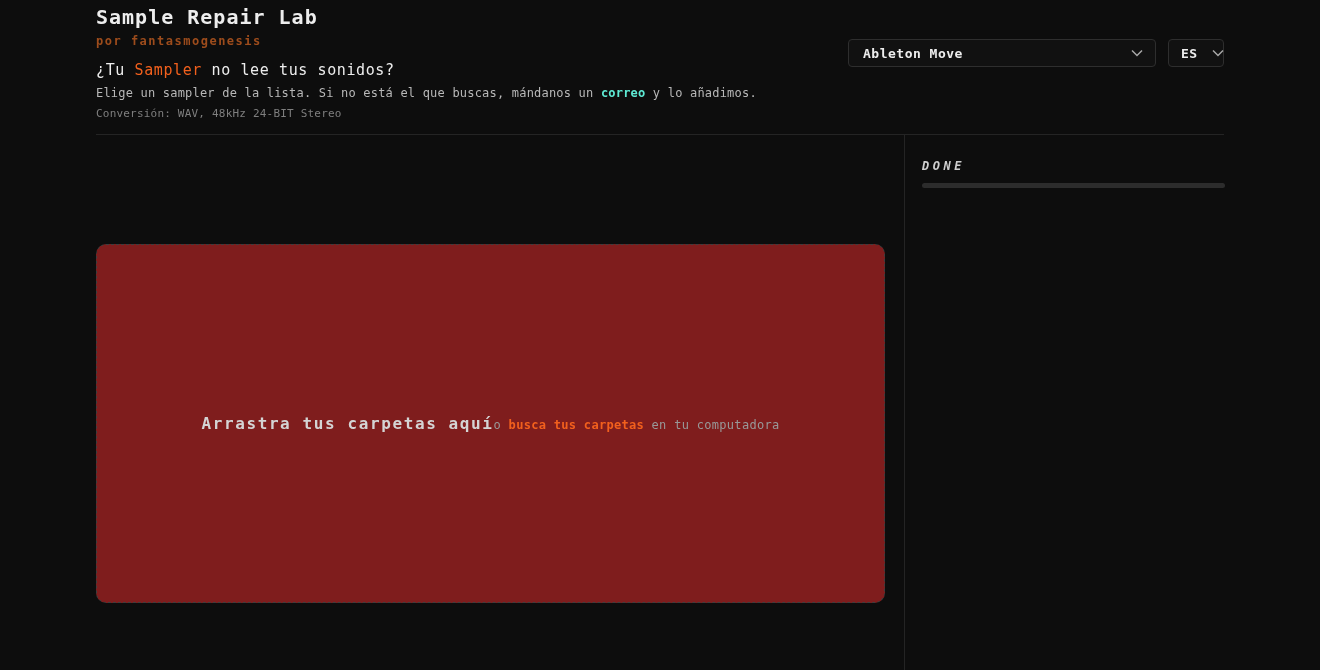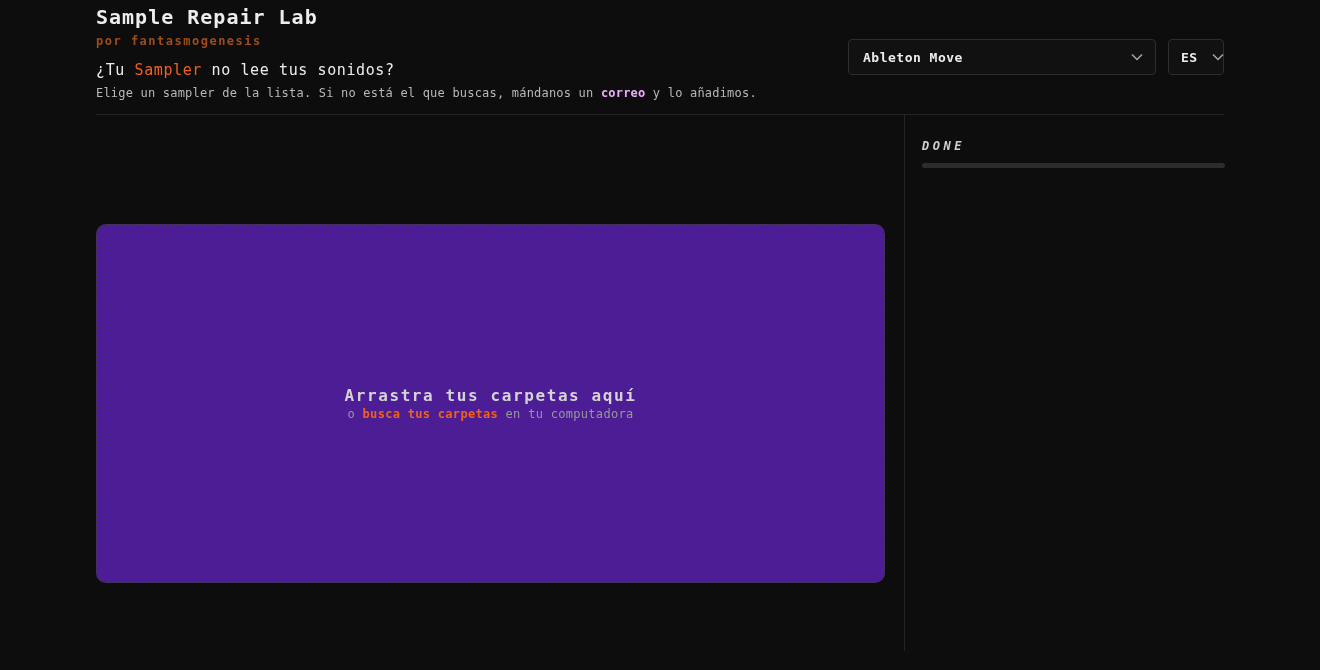--- a/index.html
+++ b/index.html
@@ -39,41 +39,41 @@
     color: #ededed;
   }
   .accent { color: #f2601d; }
   .subline {
     margin-top: 7px;
     font-size: 12px;
     letter-spacing: 0.2px;
     color: #b8b8b8;
   }
   .subline .link {
-    color: #f0abfc;
+    color: #5eead4;
     font-weight: bold;
     cursor: pointer;
   }
   .conversion {
     margin-top: 7px;
     font-size: 11px;
     color: #7f7f7f;
     letter-spacing: 0.2px;
   }
   
   .controls {
     position: absolute;
     top: 39px;
     right: 0;
     display: flex;
     gap: 12px;
     align-items: center;
   }
   .select-box {
-    height: 36px;
+    height: 28px;
     background: #111111;
     border: 1px solid #2e2e2e;
     border-radius: 4px;
     display: flex;
     align-items: center;
     justify-content: space-between;
     padding: 0 12px 0 14px;
     cursor: pointer;
     color: #ededed;
     font-size: 13px;
@@ -90,23 +90,23 @@
     display: grid;
     grid-template-columns: 1fr 320px;
     min-height: 537px;
   }
   .dropzone-col { padding-right: 19px; }
   .dropzone {
     margin-top: 109px;
     height: 359px;
     border: 1px dashed #3e3e3e;
     border-radius: 10px;
-    background: #4c1d95;
+    background: #7f1d1d;
     display: flex;
-    flex-direction: column;
+    flex-direction: row;
     align-items: center;
     justify-content: center;
     cursor: pointer;
   }
   .dz-title {
     font-size: 16px;
     letter-spacing: 1.6px;
     color: #d4d4d4;
     font-weight: bold;
   }
@@ -154,20 +154,21 @@
 <div class="container">
 
   <div class="header">
     <h1 class="app-title">Sample Repair Lab</h1>
     <div class="byline">por fantasmogenesis</div>
 
     <div class="headline"><span>¿Tu </span><span class="accent">Sampler</span><span> no lee tus sonidos?</span></div>
 
     <div class="subline"><span>Elige un sampler de la lista. Si no está el que buscas, mándanos un </span><span class="link">correo</span><span> y lo añadimos.</span></div>
 
+    <div class="conversion">Conversión: WAV, 48kHz 24-BIT Stereo</div>
 
     <div class="controls">
       <div class="select-box select-sampler">
         <span>Ableton Move</span>
         <svg class="chev" width="12" height="8" viewBox="0 0 12 8">
             <path d="M1 1.5 L6 6.5 L11 1.5" fill="none" stroke="#a8a8a8" stroke-width="1.5"></path>
           </svg>
       </div>
       <div class="select-box select-lang">
         <span>ES</span>

